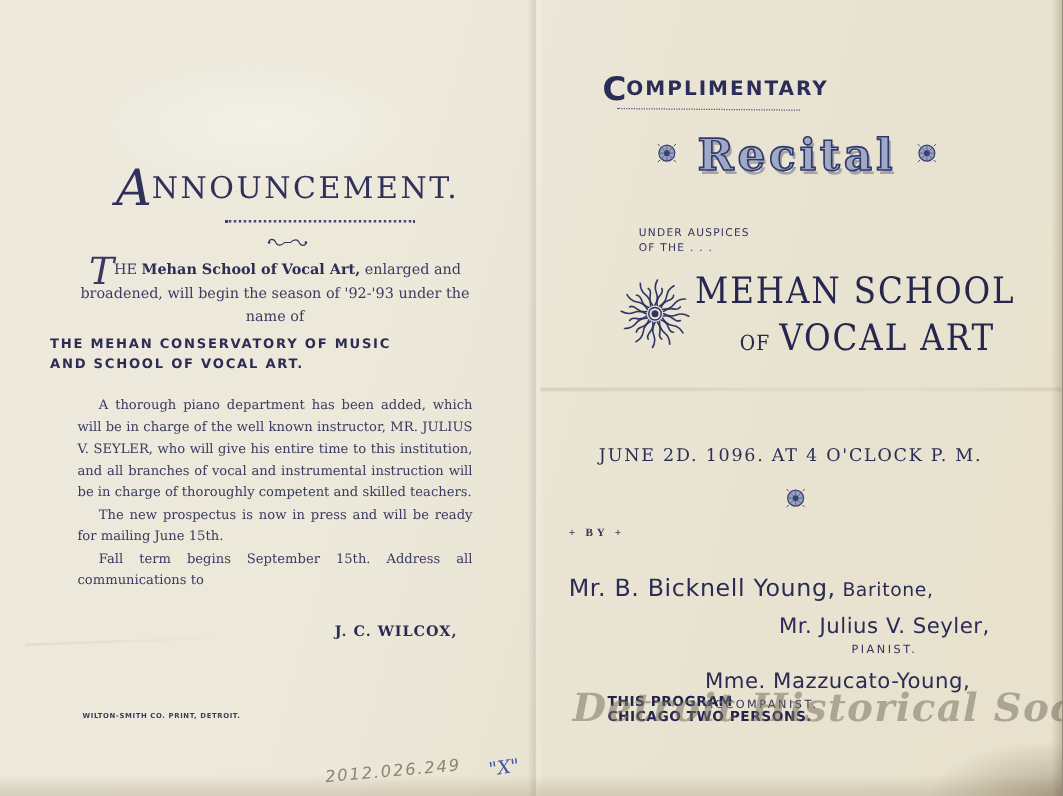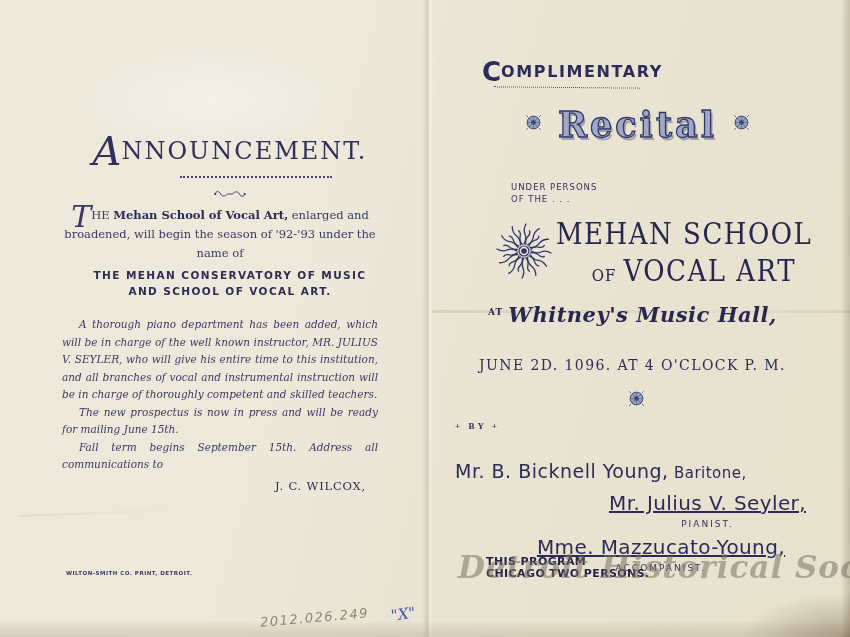--- a/index.html
+++ b/index.html
@@ -30,28 +30,28 @@
 
   
   .announce-heading{left:40px;top:134px;width:380px;text-align:center;color:#30305a;}
   .announce-heading .initial{font-size:40px;font-style:italic;line-height:34px;vertical-align:-6px;}
   .announce-heading .rest{font-size:24px;letter-spacing:2px;}
   .announce-dots{left:180px;top:176px;width:152px;border-bottom:2px dotted #44446e;height:0;}
   .flourish-wrap{left:40px;top:185px;width:380px;text-align:center;}
   .intro{left:60px;top:206px;width:320px;text-align:center;font-size:11.5px;line-height:19px;color:#3a3a62;}
   .intro .initial{font-size:30px;font-style:italic;line-height:10px;vertical-align:-8px;}
   .intro b{color:#2c2c54;}
-  .conservatory{left:40px;top:267px;width:380px;text-align:center;font-weight:bold;
+  .conservatory{left:40px;top:267px;width:380px;text-align:left;font-weight:bold;
     font-family:"DejaVu Sans","Liberation Sans",sans-serif;font-size:10.5px;letter-spacing:1.4px;
     line-height:16px;color:#2c2c54;}
   .body-paras{left:62px;top:316px;width:316px;font-size:10.5px;line-height:17.5px;
     text-align:justify;color:#3a3a62;}
-  .body-paras p{margin:0;text-indent:17px;font-style:italic;}
+  .body-paras p{margin:0;text-indent:17px;}
   .signature{left:62px;top:479px;width:312px;text-align:right;color:#2c2c54;}
-  .signature .sig-name{font-size:11.5px;font-weight:normal;letter-spacing:0.8px;padding-right:8px;}
+  .signature .sig-name{font-size:11.5px;font-weight:bold;letter-spacing:0.8px;padding-right:8px;margin-top:19px;}
   .signature .sig-title{font-size:8.5px;font-weight:bold;letter-spacing:1px;padding-right:4px;margin-top:2px;}
   .printer{left:66px;top:570px;font-size:5.5px;letter-spacing:0.5px;
     font-family:"DejaVu Sans","Liberation Sans",sans-serif;font-weight:bold;color:#3a3a62;}
 
   
   .complimentary{left:482px;top:57px;color:#2c2c58;
     font-family:"DejaVu Sans","Liberation Sans",sans-serif;}
   .complimentary .initial{font-size:26px;font-weight:bold;vertical-align:-4px;}
   .complimentary .rest{font-size:16px;font-weight:bold;letter-spacing:1.6px;}
   .complimentary-line{left:494px;top:87px;width:146px;border-bottom:1px dotted #55557c;height:0;transform:rotate(0.5deg);}
@@ -73,22 +73,22 @@
     letter-spacing:1.4px;color:#2d2d55;}
   .rosette-mid{left:628px;top:390px;}
   .by-label{left:455px;top:421px;width:355px;text-align:left;font-size:9px;font-weight:bold;
     letter-spacing:3px;color:#33335c;font-family:Liberation Serif, serif;}
   .performer{left:455px;top:460px;width:360px;color:#2b2b56;white-space:nowrap;}
   .performer .name{font-size:19px;letter-spacing:0.5px;font-family:"DejaVu Sans","Liberation Sans",sans-serif;}
   .performer .role{font-size:15px;letter-spacing:0.5px;font-family:"DejaVu Sans","Liberation Sans",sans-serif;}
   .chicago{left:455px;top:469px;width:280px;text-align:center;font-size:9.5px;letter-spacing:1.4px;
     font-family:"DejaVu Sans","Liberation Sans",sans-serif;color:#33335c;}
   .pianist{left:600px;top:491px;width:215px;text-align:center;color:#2b2b56;}
-  .accompanist{left:532px;top:535px;width:258px;text-align:center;color:#2b2b56;}
-  .person-name{font-size:20px;letter-spacing:0.4px;font-family:"DejaVu Sans","Liberation Sans",sans-serif;white-space:nowrap;text-decoration:underline;}
+  .accompanist{left:564px;top:535px;width:258px;color:#2b2b56;}
+  .person-name{font-size:17px;letter-spacing:0.4px;font-family:"DejaVu Sans","Liberation Sans",sans-serif;white-space:nowrap;}
   .person-role{font-size:9px;letter-spacing:2px;margin-top:4px;font-family:"DejaVu Sans","Liberation Sans",sans-serif;color:#33335c;}
   .admission{left:486px;top:556px;font-size:11px;font-weight:bold;line-height:11.5px;
     letter-spacing:0.4px;font-family:"DejaVu Sans","Liberation Sans",sans-serif;color:#22224a;}
 
   
   .watermark{left:458px;top:549px;font-size:31px;font-style:italic;font-weight:600;
     letter-spacing:1px;color:rgba(122,115,99,0.55);white-space:nowrap;}
   .accession{left:260px;top:610px;font-size:13px;font-style:italic;letter-spacing:1.5px;
     color:#8d8573;transform:rotate(-5deg);font-family:"DejaVu Sans","Liberation Sans",sans-serif;}
   .mark-x{left:391px;top:605px;font-size:15px;font-style:italic;color:#4156a4;transform:rotate(-8deg);}
@@ -156,21 +156,21 @@
       <svg width="17" height="17" viewBox="0 0 20 20">
         <path d="M1.5 1.5 L3.5 3.5 M18.5 1.5 L16.5 3.5 M1.5 18.5 L3.5 16.5 M18.5 18.5 L16.5 16.5" stroke="#3a4170" stroke-width="0.9"></path>
         <circle cx="10" cy="10" r="7.5" fill="#98a2c0" stroke="#3a4170" stroke-width="1.1"></circle>
         <path d="M10 2.5 L10 17.5 M2.5 10 L17.5 10 M4.7 4.7 L15.3 15.3 M15.3 4.7 L4.7 15.3" stroke="#4a5280" stroke-width="0.9" opacity="0.75"></path>
         <circle cx="10" cy="10" r="2.7" fill="#3a4170"></circle>
       </svg>
     </span>
   </div>
 
   <div class="abs auspices">
-    <div>UNDER PERSONS</div>
+    <div>UNDER AUSPICES</div>
     <div>OF THE  .  .  .</div>
   </div>
 
   <div class="abs sunburst-wrap">
     <svg width="60" height="60" viewBox="-30 -30 60 60">
       <g stroke="#2f3566" stroke-width="1.3" fill="none" stroke-linecap="round">
         <g id="long-rays">
           <path d="M0,-7 Q3,-12 1,-17 Q-1,-22 2,-27"></path>
           <path d="M0,-7 Q3,-12 1,-17 Q-1,-22 2,-27" transform="rotate(30)"></path>
           <path d="M0,-7 Q3,-12 1,-17 Q-1,-22 2,-27" transform="rotate(60)"></path>
@@ -204,23 +204,20 @@
     </svg>
   </div>
 
   <div class="abs school">
     <div class="line1">MEHAN SCHOOL</div>
     <div class="line2">
       <span class="of">OF</span><span>VOCAL ART</span>
     </div>
   </div>
 
-  <div class="abs venue">
-    <span class="at">AT</span><span class="main">Whitney's Music Hall,</span>
-  </div>
 
   <div class="abs datetime">JUNE 2D. 1096. AT 4 O'CLOCK P. M.</div>
 
   <div class="abs rosette-mid">
     <svg width="17" height="17" viewBox="0 0 20 20">
       <path d="M1.5 1.5 L3.5 3.5 M18.5 1.5 L16.5 3.5 M1.5 18.5 L3.5 16.5 M18.5 18.5 L16.5 16.5" stroke="#3a4170" stroke-width="0.9"></path>
       <circle cx="10" cy="10" r="7.5" fill="#98a2c0" stroke="#3a4170" stroke-width="1.1"></circle>
       <path d="M10 2.5 L10 17.5 M2.5 10 L17.5 10 M4.7 4.7 L15.3 15.3 M15.3 4.7 L4.7 15.3" stroke="#4a5280" stroke-width="0.9" opacity="0.75"></path>
       <circle cx="10" cy="10" r="2.7" fill="#3a4170"></circle>
     </svg>

